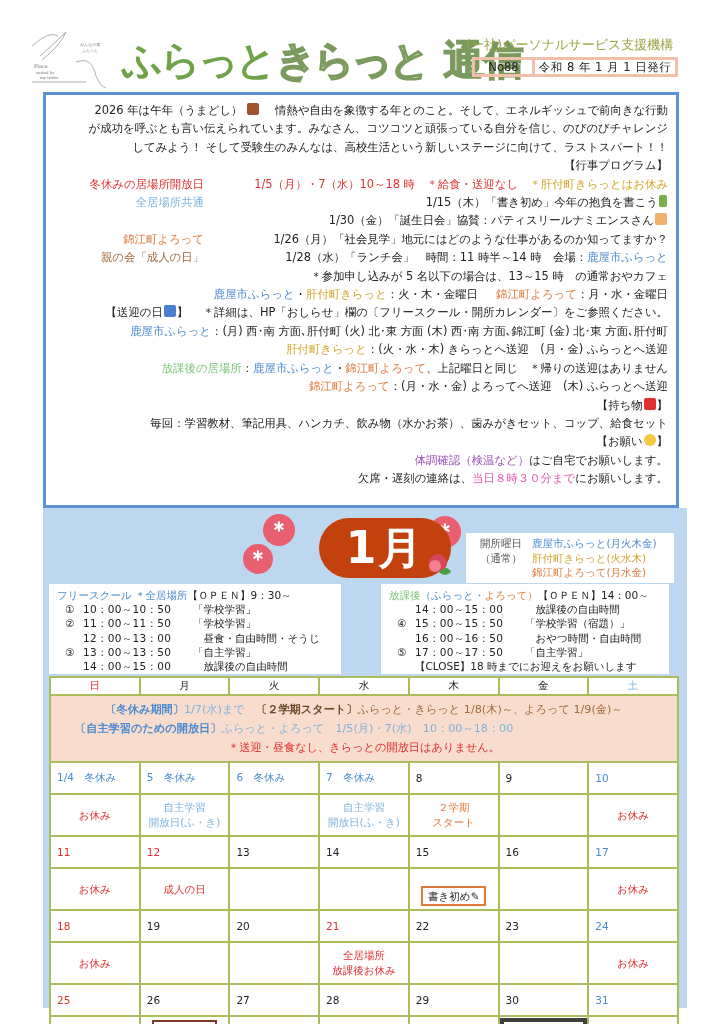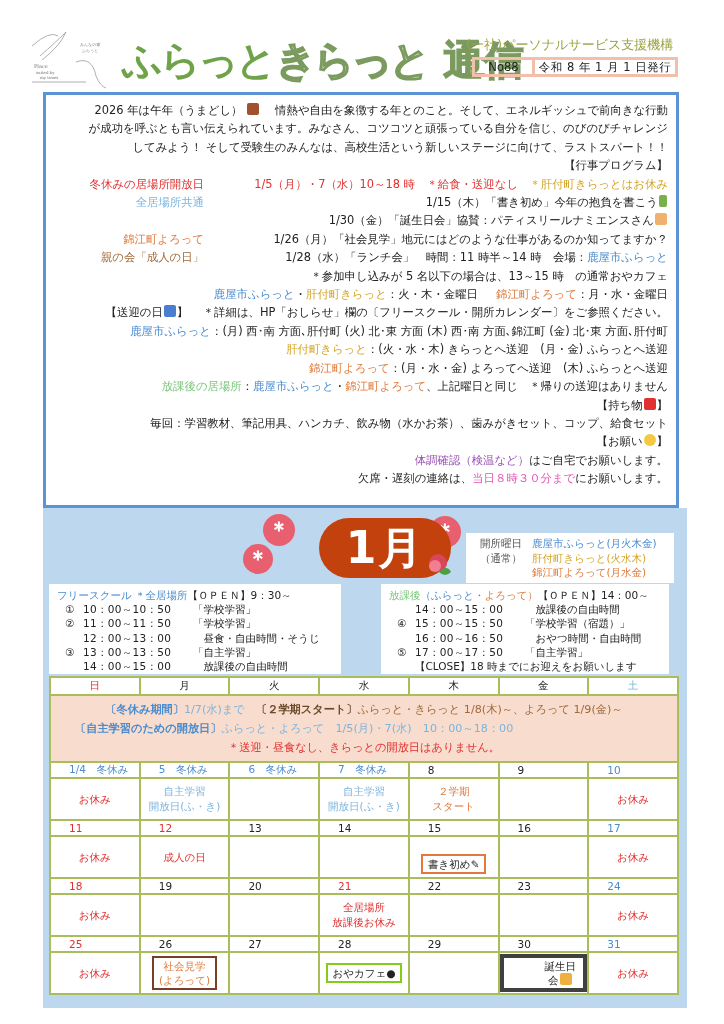--- a/index.html
+++ b/index.html
@@ -44,21 +44,21 @@
   .sched { position: absolute; background: #fff; font-size: 10.5px; line-height: 14.2px; padding: 4px 8px; white-space: nowrap; }
   .sched .row { display: flex; }
   .sched .num { width: 26px; text-align: center; }
   .sched .time { width: 110px; letter-spacing: 0.3px; }
 
   
   .cal { position: absolute; left: 6px; top: 168px; width: 630px; border-collapse: collapse; background: #fff; table-layout: fixed; }
   .cal td, .cal th { border: 2px solid #a9be5a; font-size: 10.5px; font-weight: normal; }
   .cal th { height: 18px; text-align: center; }
   .cal .notice td { background: #f8dccd; height: 66px; text-align: center; font-size: 11.2px; line-height: 19px; padding: 4px; }
-  .cal .daterow td { height: 16px; padding-left: 18px; }
+  .cal .daterow td { height: 32px; padding-left: 6px; }
   .cal .bodyrow td { height: 42px; text-align: center; line-height: 15px; }
   .tag { display: inline-block; padding: 1px 5px; font-size: 10.5px; line-height: 14px; background: #fff; }
   .tag-orange { border: 2px solid #e07a3a; color: #222; }
   .tag-brown { border: 2px solid #7a3e28; color: #e07a3a; }
   .tag-gold { border: 2px solid #84cc16; color: #222; }
   .tag-purple { border: 4px solid #404040; color: #222; padding-left: 39px; }
 </style>
 </head>
 <body>
 
@@ -121,24 +121,24 @@
     <span class="blue">鹿屋市ふらっと</span><span>・</span><span class="yellow">肝付町きらっと</span><span>：火・木・金曜日</span>
     &nbsp;&nbsp;&nbsp;&nbsp;<span class="orange">錦江町よろって</span><span>：月・水・金曜日</span>
   </p>
 
   <p>
     <span>【送迎の日</span><span class="emoji" style="background:#4a7fd0;"></span><span>】</span>
     &nbsp;&nbsp;&nbsp;<span>＊詳細は、HP「おしらせ」欄の〔フリースクール・開所カレンダー〕をご参照ください。</span>
   </p>
   <p class="indent"><span class="blue">鹿屋市ふらっと</span><span>：(月) 西･南 方面､肝付町 (火) 北･東 方面 (木) 西･南 方面､錦江町 (金) 北･東 方面､肝付町</span></p>
   <p class="indent"><span class="yellow">肝付町きらっと</span><span>：(火・水・木) きらっとへ送迎　(月・金) ふらっとへ送迎</span></p>
-  <p class="indent"><span class="orange">錦江町よろって</span><span>：(月・水・金) よろってへ送迎　(木) ふらっとへ送迎</span></p>
   <p class="indent">
     <span class="green">放課後の居場所</span>：<span class="blue">鹿屋市ふらっと</span>・<span class="orange">錦江町よろって</span><span>、上記曜日と同じ　＊帰りの送迎はありません</span>
   </p>
+  <p class="indent"><span class="orange">錦江町よろって</span><span>：(月・水・金) よろってへ送迎　(木) ふらっとへ送迎</span></p>
 
   <p><span>【持ち物</span><span class="emoji" style="background:#e03030;"></span><span>】</span></p>
   <p class="indent">毎回：学習教材、筆記用具、ハンカチ、飲み物（水かお茶）、歯みがきセット、コップ、給食セット</p>
 
   <p><span>【お願い</span><span class="emoji" style="background:#f5c842;border-radius:50%;"></span><span>】</span></p>
   <p class="indent"><span class="purple">体調確認（検温など）</span><span>はご自宅でお願いします。</span></p>
   <p class="indent"><span>欠席・遅刻の連絡は、</span><span class="pink">当日８時３０分まで</span><span>にお願いします。</span></p>
 </div>
 
 <div class="lower">

